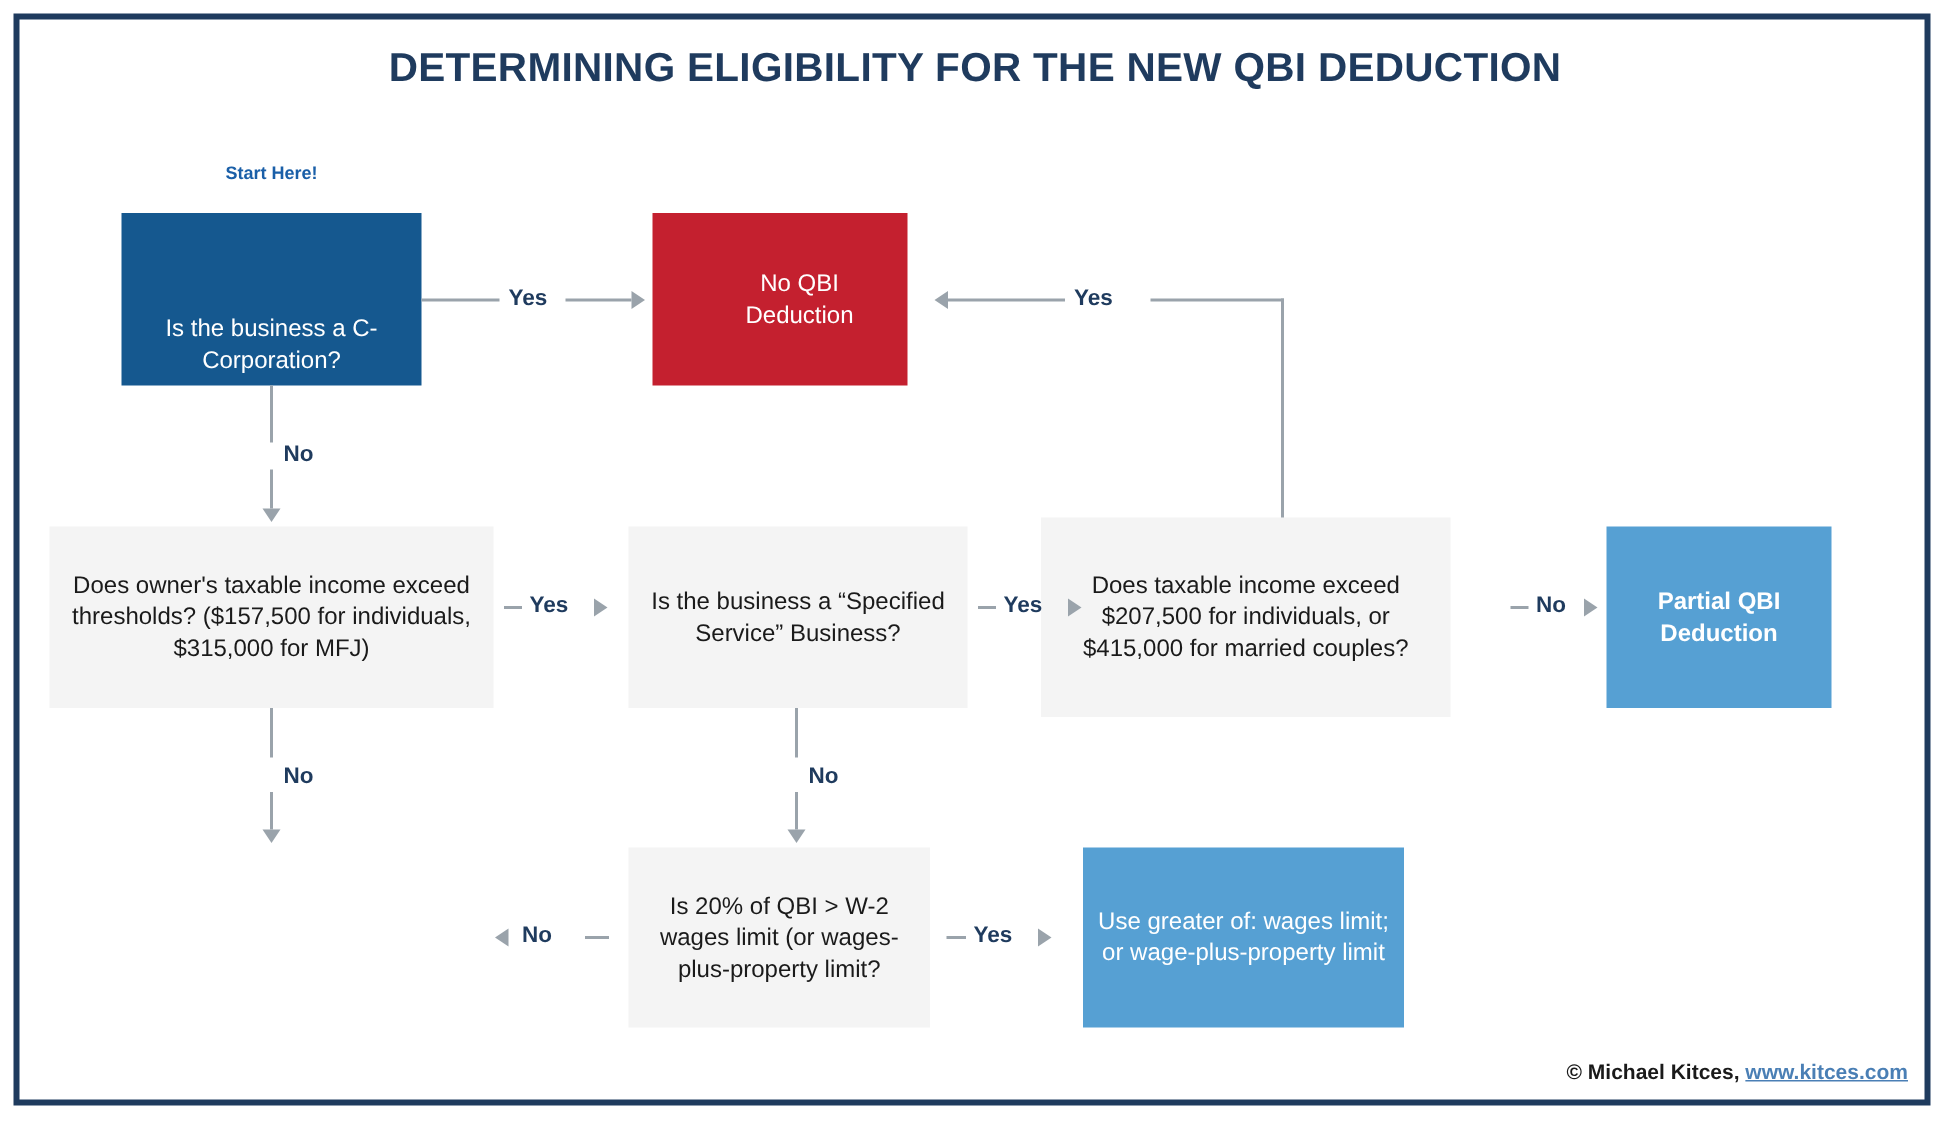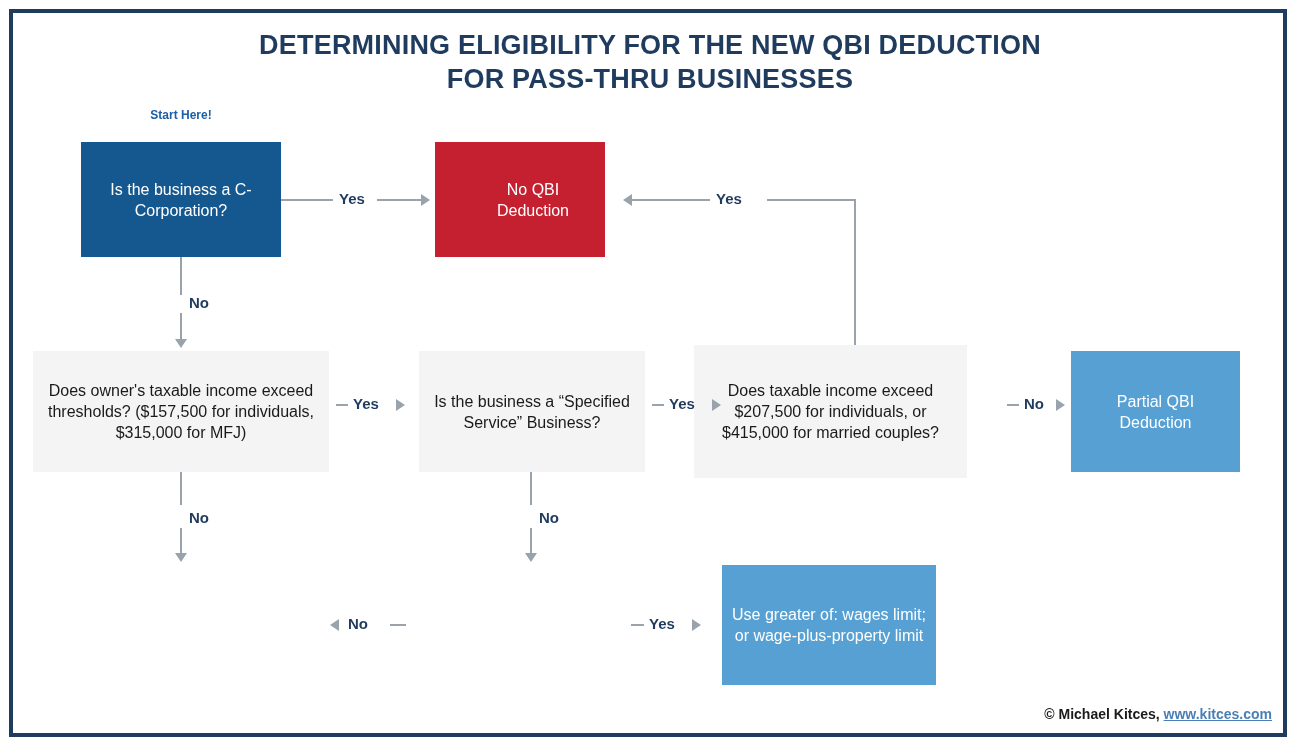--- a/index.html
+++ b/index.html
@@ -151,26 +151,25 @@
   }
 </style>
 </head>
 <body>
 
 <div id="canvas">
   <div id="frame"></div>
 
   <div id="title">
     <div>DETERMINING ELIGIBILITY FOR THE NEW QBI DEDUCTION</div>
-    <div>FOR PASS-THRU BUSINESSES</div>
   </div>
 
   <div id="start-here">Start Here!</div>
 
-  <div class="box box-navy" style="left:81px; top:142px; width:200px; height:115px;">
+  <div class="box box-navy" style="left:81px; top:142px; width:200px; height:115px;justify-content:flex-end;">
     <div class="main">Is the business a C-Corporation?</div>
   </div>
 
   <div class="box box-red" style="left:435px; top:142px; width:170px; height:115px;">
     <div class="main">No QBI Deduction</div>
   </div>
 
   <div class="hline" style="left:281px; top:199px; width:52px;"></div>
   <div class="edge-label" style="left:339px; top:190px;">Yes</div>
   <div class="hline" style="left:377px; top:199px; width:44px;"></div>
@@ -186,21 +185,21 @@
   </div>
 
   <div class="box box-gray" style="left:419px; top:351px; width:226px; height:121px;">
     <div class="main">Is the business a “Specified Service” Business?</div>
   </div>
 
   <div class="box box-gray" style="left:694px; top:345px; width:273px; height:133px;">
     <div class="main">Does taxable income exceed $207,500 for individuals, or $415,000 for married couples?</div>
   </div>
 
-  <div class="box box-ltblue" style="left:1071px; top:351px; width:169px; height:121px;">
+  <div class="box box-ltblue" style="left:1071px; top:351px; width:150px; height:121px;font-weight:bold;">
     <div class="main">Partial QBI Deduction</div>
   </div>
 
   <div class="hline" style="left:336px; top:404px; width:12px;"></div>
   <div class="edge-label" style="left:353px; top:395px;">Yes</div>
   <div class="arrow arrow-right" style="left:396px; top:399px;"></div>
 
   <div class="hline" style="left:652px; top:404px; width:12px;"></div>
   <div class="edge-label" style="left:669px; top:395px;">Yes</div>
   <div class="arrow arrow-right" style="left:712px; top:399px;"></div>
@@ -219,20 +218,23 @@
   <div class="edge-label" style="left:189px; top:509px;">No</div>
   <div class="vline" style="left:180px; top:528px; height:25px;"></div>
   <div class="arrow arrow-down" style="left:175px; top:553px;"></div>
 
   <div class="vline" style="left:530px; top:472px; height:33px;"></div>
   <div class="edge-label" style="left:539px; top:509px;">No</div>
   <div class="vline" style="left:530px; top:528px; height:25px;"></div>
   <div class="arrow arrow-down" style="left:525px; top:553px;"></div>
 
 
+  <div class="box box-gray" style="left:419px; top:565px; width:201px; height:120px;">
+    <div class="main">Is 20% of QBI &gt; W-2 wages limit (or wages-plus-property limit?</div>
+  </div>
 
   <div class="box box-ltblue" style="left:722px; top:565px; width:214px; height:120px;">
     <div class="main">Use greater of: wages limit; or wage-plus-property limit</div>
   </div>
 
   <div class="arrow arrow-left" style="left:330px; top:619px;"></div>
   <div class="edge-label" style="left:348px; top:615px;">No</div>
   <div class="hline" style="left:390px; top:624px; width:16px;"></div>
 
   <div class="hline" style="left:631px; top:624px; width:13px;"></div>

